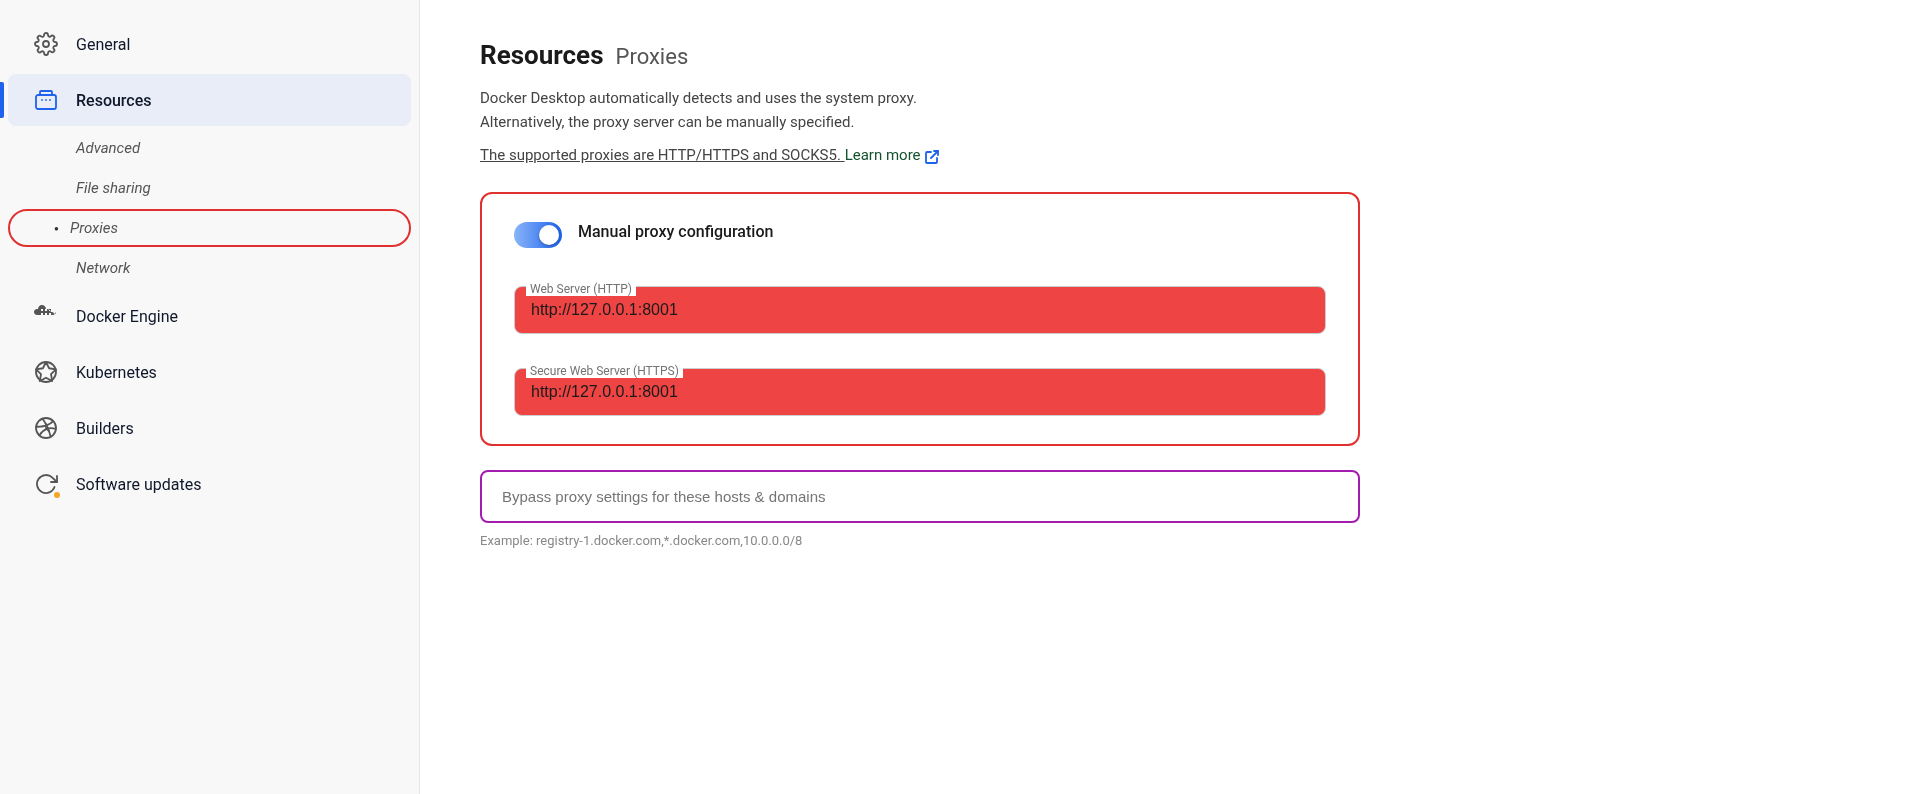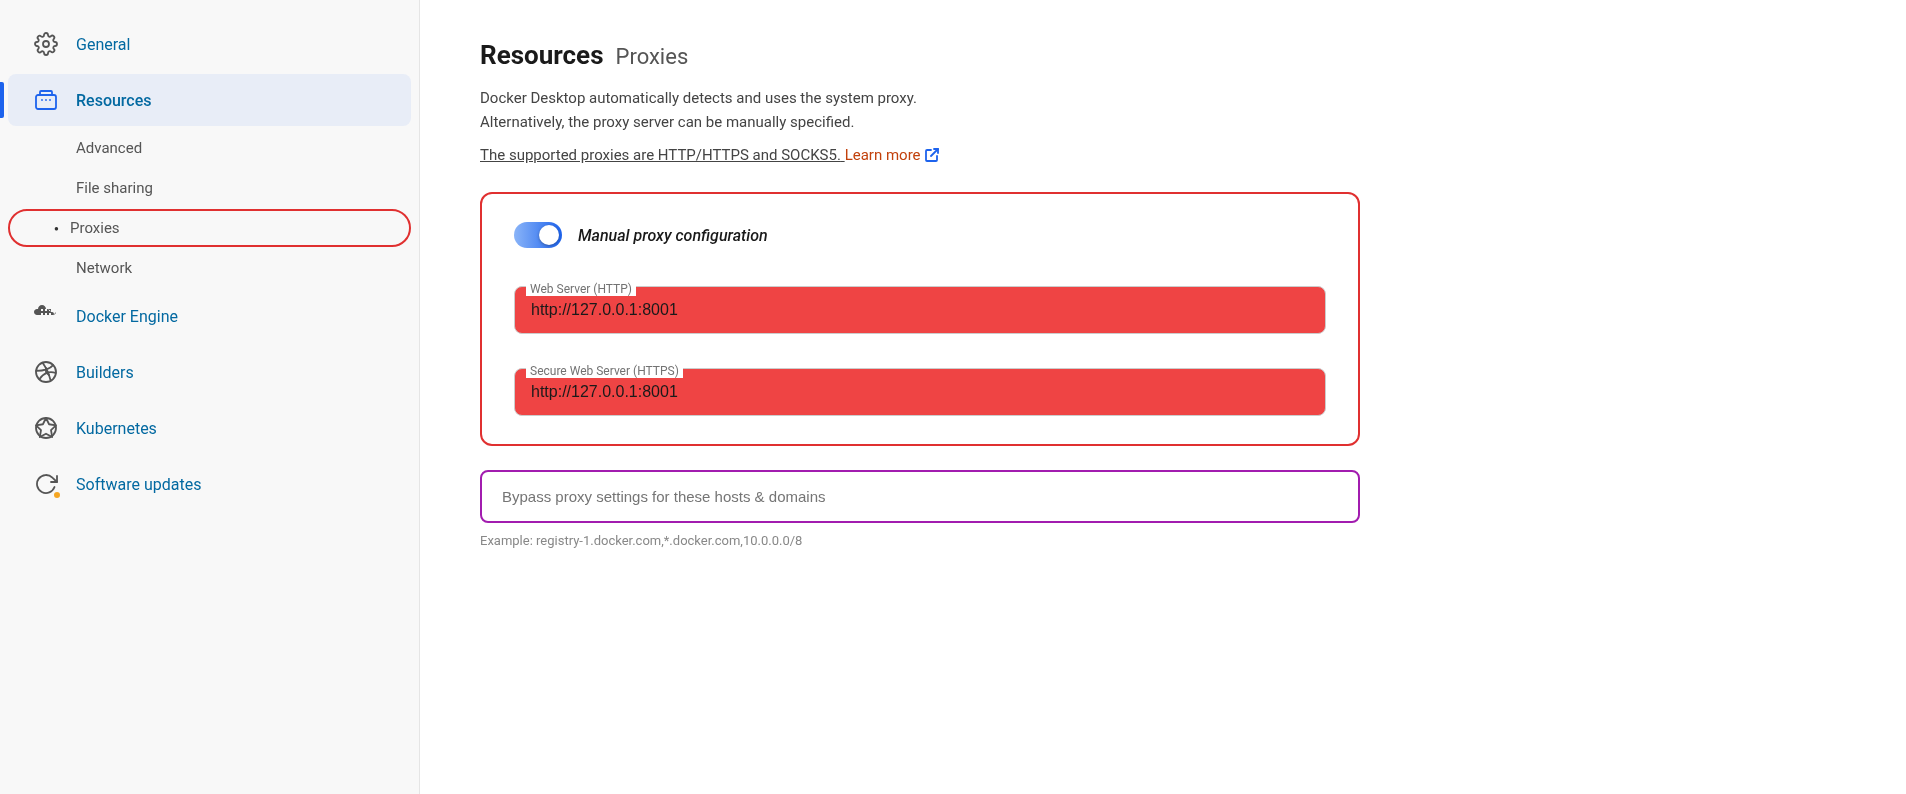--- a/index.html
+++ b/index.html
@@ -25,21 +25,21 @@
     }
 
     .sidebar-item {
       display: flex;
       align-items: center;
       padding: 12px 24px;
       cursor: pointer;
       border-radius: 8px;
       margin: 2px 8px;
       font-size: 16px;
-      color: #0369a1;
+      color: #0f172a;
       position: relative;
     }
 
     .sidebar-item.active {
       background: #e8edf7;
     }
 
     .sidebar-item.active::before {
       content: '';
       position: absolute;
@@ -75,20 +75,21 @@
     .sidebar-subitem {
       display: flex;
       align-items: center;
       padding: 10px 24px 10px 68px;
       cursor: pointer;
       font-size: 15px;
       color: #555;
       border-radius: 8px;
       margin: 1px 8px;
       position: relative;
+      font-style: italic;
     }
 
     .sidebar-subitem.active-sub {
       border: 2px solid #e03030;
       border-radius: 20px;
       padding: 8px 20px 8px 60px;
     }
 
     .sidebar-subitem.active-sub::before {
       content: '●';
@@ -133,43 +134,41 @@
     }
 
     .learn-more-line {
       font-size: 15px;
       color: #444;
       margin-bottom: 28px;
       text-decoration: underline;
     }
 
     .learn-more-link {
-      color: #c2410c;
+      color: #14532d;
       text-decoration: none;
       display: inline-flex;
-      align-items: center;
+      align-items: flex-end;
       gap: 4px;
     }
 
     
     .config-box {
       border: 2px solid #e03030;
       border-radius: 12px;
       padding: 28px 32px;
       max-width: 880px;
       margin-bottom: 24px;
       background: #fff;
     }
 
     .toggle-row {
       display: flex;
-      align-items: center;
       gap: 16px;
       margin-bottom: 24px;
-      font-style: italic;
     }
 
     
     .toggle-switch {
       position: relative;
       width: 48px;
       height: 26px;
       cursor: pointer;
     }
 
@@ -317,38 +316,38 @@
   <div class="sidebar-item">
     <div class="item-icon icon-docker">
       <svg viewBox="0 0 24 24" fill="#555" stroke="none">
         <path d="M13 11H11V9h2v2zm-4 0H7V9h2v2zm8 0h-2V9h2v2zm-4-4H11V5h2v2zm-4 0H7V5h2v2zm8 0h-2V5h2v2zm2 4.5C21 9.67 19.5 8 17.5 8c-.17 0-.33.01-.5.03C16.5 6.25 14.9 5 13 5c-.34 0-.67.04-1 .11V5c0-2.21-1.79-4-4-4S4 2.79 4 5v.11C3.67 5.04 3.34 5 3 5 1.34 5 0 6.34 0 8c0 1.66 1.34 3 3 3h16c1.66 0 3-1.34 3-3z"></path>
       </svg>
     </div>
     <span class="item-label">Docker Engine</span>
   </div>
 
   <div class="sidebar-item">
+    <div class="item-icon icon-kubernetes">
+      <svg viewBox="0 0 24 24" fill="none" stroke="#555" stroke-width="1.8" stroke-linecap="round" stroke-linejoin="round">
+        <circle cx="12" cy="12" r="10"></circle>
+        <polygon points="12,2 15.09,8.26 22,9.27 17,14.14 18.18,21.02 12,17.77 5.82,21.02 7,14.14 2,9.27 8.91,8.26"></polygon>
+      </svg>
+    </div>
+    <span class="item-label">Kubernetes</span>
+  </div>
+
+  <div class="sidebar-item">
     <div class="item-icon icon-builders">
       <svg viewBox="0 0 24 24" fill="none" stroke="#555" stroke-width="1.8" stroke-linecap="round" stroke-linejoin="round">
         <circle cx="12" cy="12" r="10"></circle>
         <path d="M12 8v4l3 3"></path>
         <path d="M8.56 2.75c4.37 6.03 6.02 9.42 8.03 17.72m2.54-15.38c-3.72 4.35-8.94 5.66-16.88 5.85m19.5 1.9c-3.5-.93-6.63-.82-8.94 0-2.58.92-5.01 2.86-7.44 6.32"></path>
       </svg>
     </div>
     <span class="item-label">Builders</span>
-  </div>
-
-  <div class="sidebar-item">
-    <div class="item-icon icon-kubernetes">
-      <svg viewBox="0 0 24 24" fill="none" stroke="#555" stroke-width="1.8" stroke-linecap="round" stroke-linejoin="round">
-        <circle cx="12" cy="12" r="10"></circle>
-        <polygon points="12,2 15.09,8.26 22,9.27 17,14.14 18.18,21.02 12,17.77 5.82,21.02 7,14.14 2,9.27 8.91,8.26"></polygon>
-      </svg>
-    </div>
-    <span class="item-label">Kubernetes</span>
   </div>
 
   <div class="sidebar-item">
     <div class="item-icon icon-updates" style="position:relative;">
       <svg viewBox="0 0 24 24" fill="none" stroke="#555" stroke-width="1.8" stroke-linecap="round" stroke-linejoin="round">
         <polyline points="23 4 23 10 17 10"></polyline>
         <path d="M20.49 15a9 9 0 1 1-2.12-9.36L23 10"></path>
       </svg>
 
       <div style="position:absolute;bottom:-2px;right:-2px;width:10px;height:10px;background:#f5a623;border-radius:50%;border:2px solid #f8f8f8;"></div>

